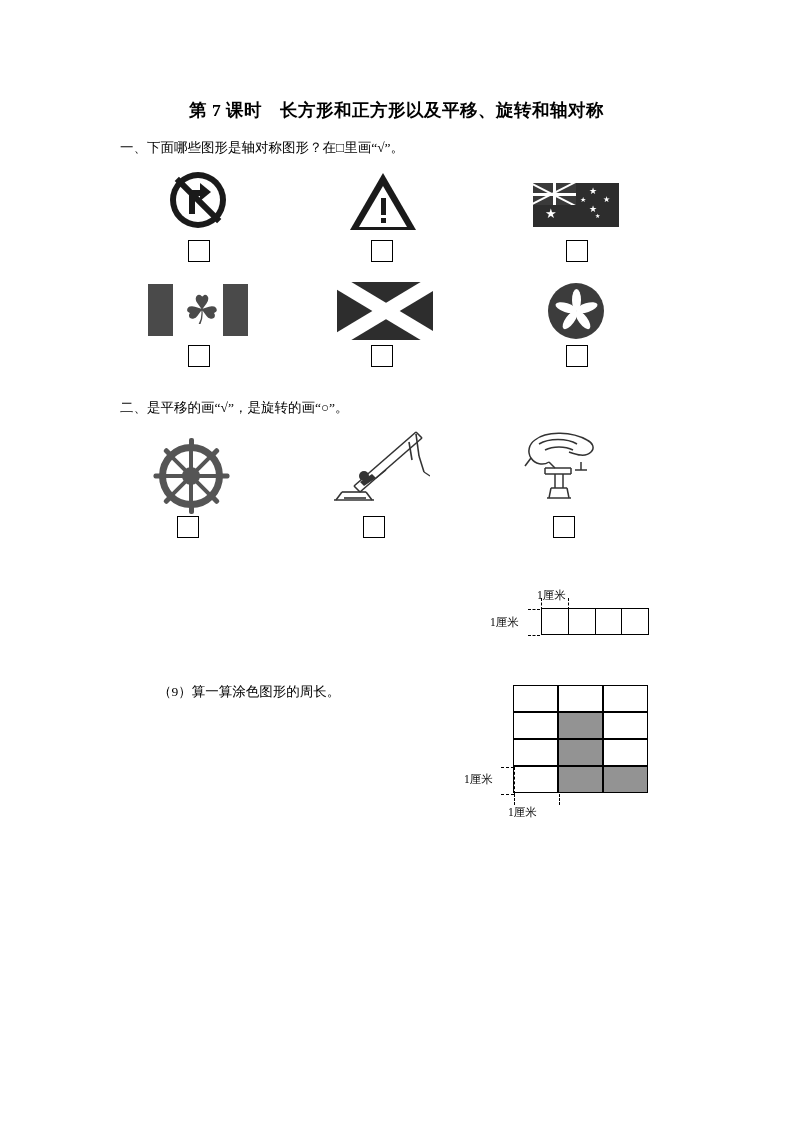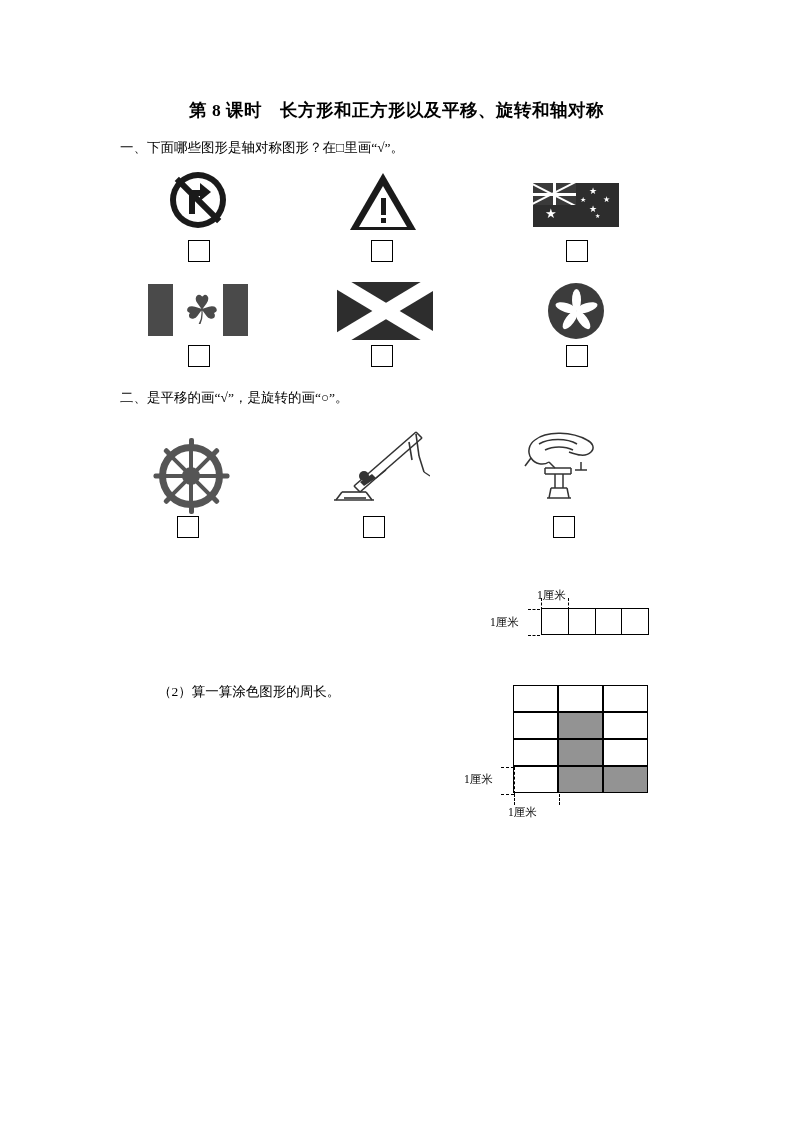--- a/index.html
+++ b/index.html
@@ -32,21 +32,21 @@
     letter-spacing: 0.5px;
     font-family: "Liberation Serif", "DejaVu Serif", serif;
   }
   .q-text {
     position: absolute;
     font-size: 13.5px;
     line-height: 1.5;
     white-space: nowrap;
   }
   .q1 { left: 120px; top: 138px; }
-  .q2 { left: 120px; top: 388px; }
+  .q2 { left: 120px; top: 398px; }
   .q3 { left: 120px; top: 553px; }
   .q3b { left: 158px; top: 682px; }
 
   
   .ansbox {
     position: absolute;
     width: 22px;
     height: 22px;
     border: 1px solid #000;
     background: #fff;
@@ -277,21 +277,21 @@
     background: #555555;
     border-radius: 2px;
     transform-origin: 2.5px 38px;
   }
 </style>
 </head>
 <body>
 
 <div class="page">
 
-  <div class="title">第 8 课时　长方形和正方形以及平移、旋转和轴对称</div>
+  <div class="title">第 7 课时　长方形和正方形以及平移、旋转和轴对称</div>
 
   <div class="q-text q1">一、下面哪些图形是轴对称图形？在□里画“√”。</div>
 
   <div class="fig" style="left:170px; top:172px; width:60px; height:60px;">
     <div class="sign-circle" style="left:0; top:0;"></div>
     <div class="sign-inner"></div>
 
     <div class="arrow-stem" style="left:19px; top:24px; width:6px; height:18px;"></div>
     <div class="arrow-stem" style="left:19px; top:18px; width:14px; height:6px;"></div>
     <div style="position:absolute; left:30px; top:11px; width:0; height:0; border-top:9px solid transparent; border-bottom:9px solid transparent; border-left:11px solid #1a1a1a;"></div>
@@ -436,21 +436,21 @@
     <div class="cell"></div>
     <div class="cell"></div>
   </div>
   <div class="dimlabel" style="left:537px; top:588px;">1厘米</div>
   <div class="dash-v" style="left:541px; top:598px; height:12px;"></div>
   <div class="dash-v" style="left:568px; top:598px; height:12px;"></div>
   <div class="dimlabel" style="left:490px; top:615px;">1厘米</div>
   <div class="dash-h" style="left:528px; top:609px; width:12px;"></div>
   <div class="dash-h" style="left:528px; top:635px; width:12px;"></div>
 
-  <div class="q-text q3b">（2）算一算涂色图形的周长。</div>
+  <div class="q-text q3b">（9）算一算涂色图形的周长。</div>
 
   <div class="grid">
 
     <div class="gcell" style="left:0px;   top:0px;"></div>
     <div class="gcell" style="left:45px;  top:0px;"></div>
     <div class="gcell" style="left:90px;  top:0px;"></div>
 
     <div class="gcell" style="left:0px;   top:27px;"></div>
     <div class="gcell shaded" style="left:45px;  top:27px;"></div>
     <div class="gcell" style="left:90px;  top:27px;"></div>

